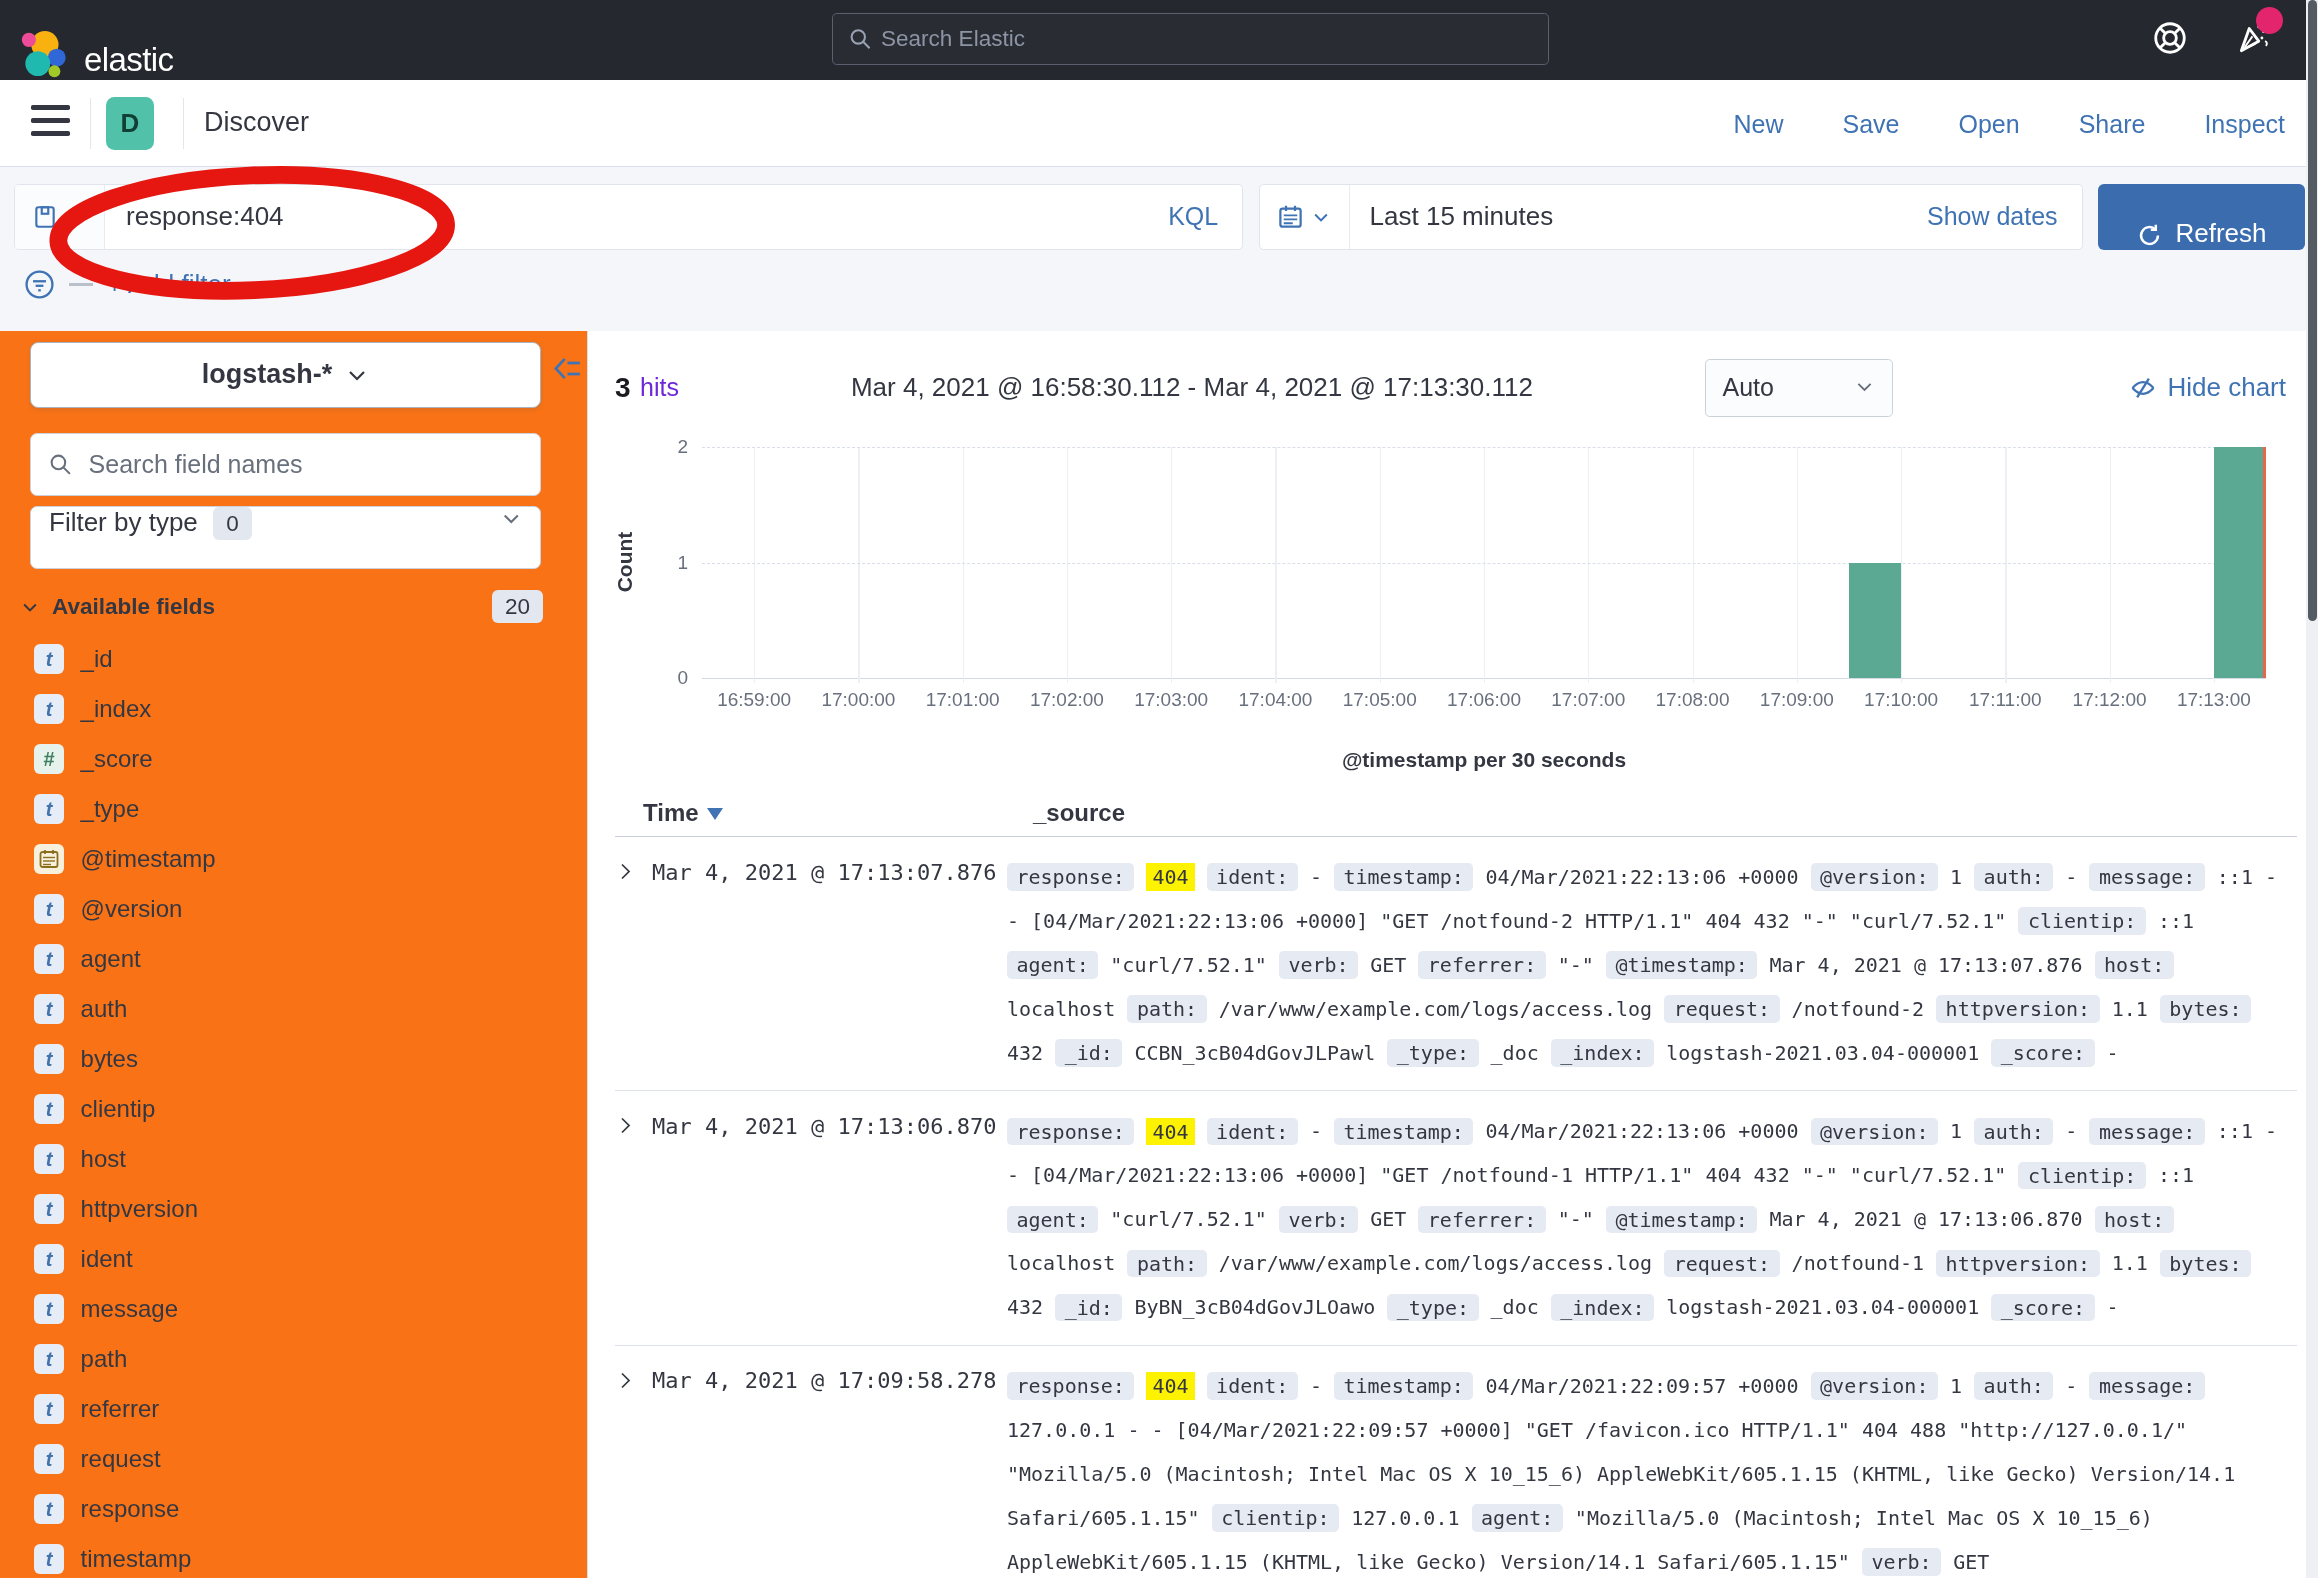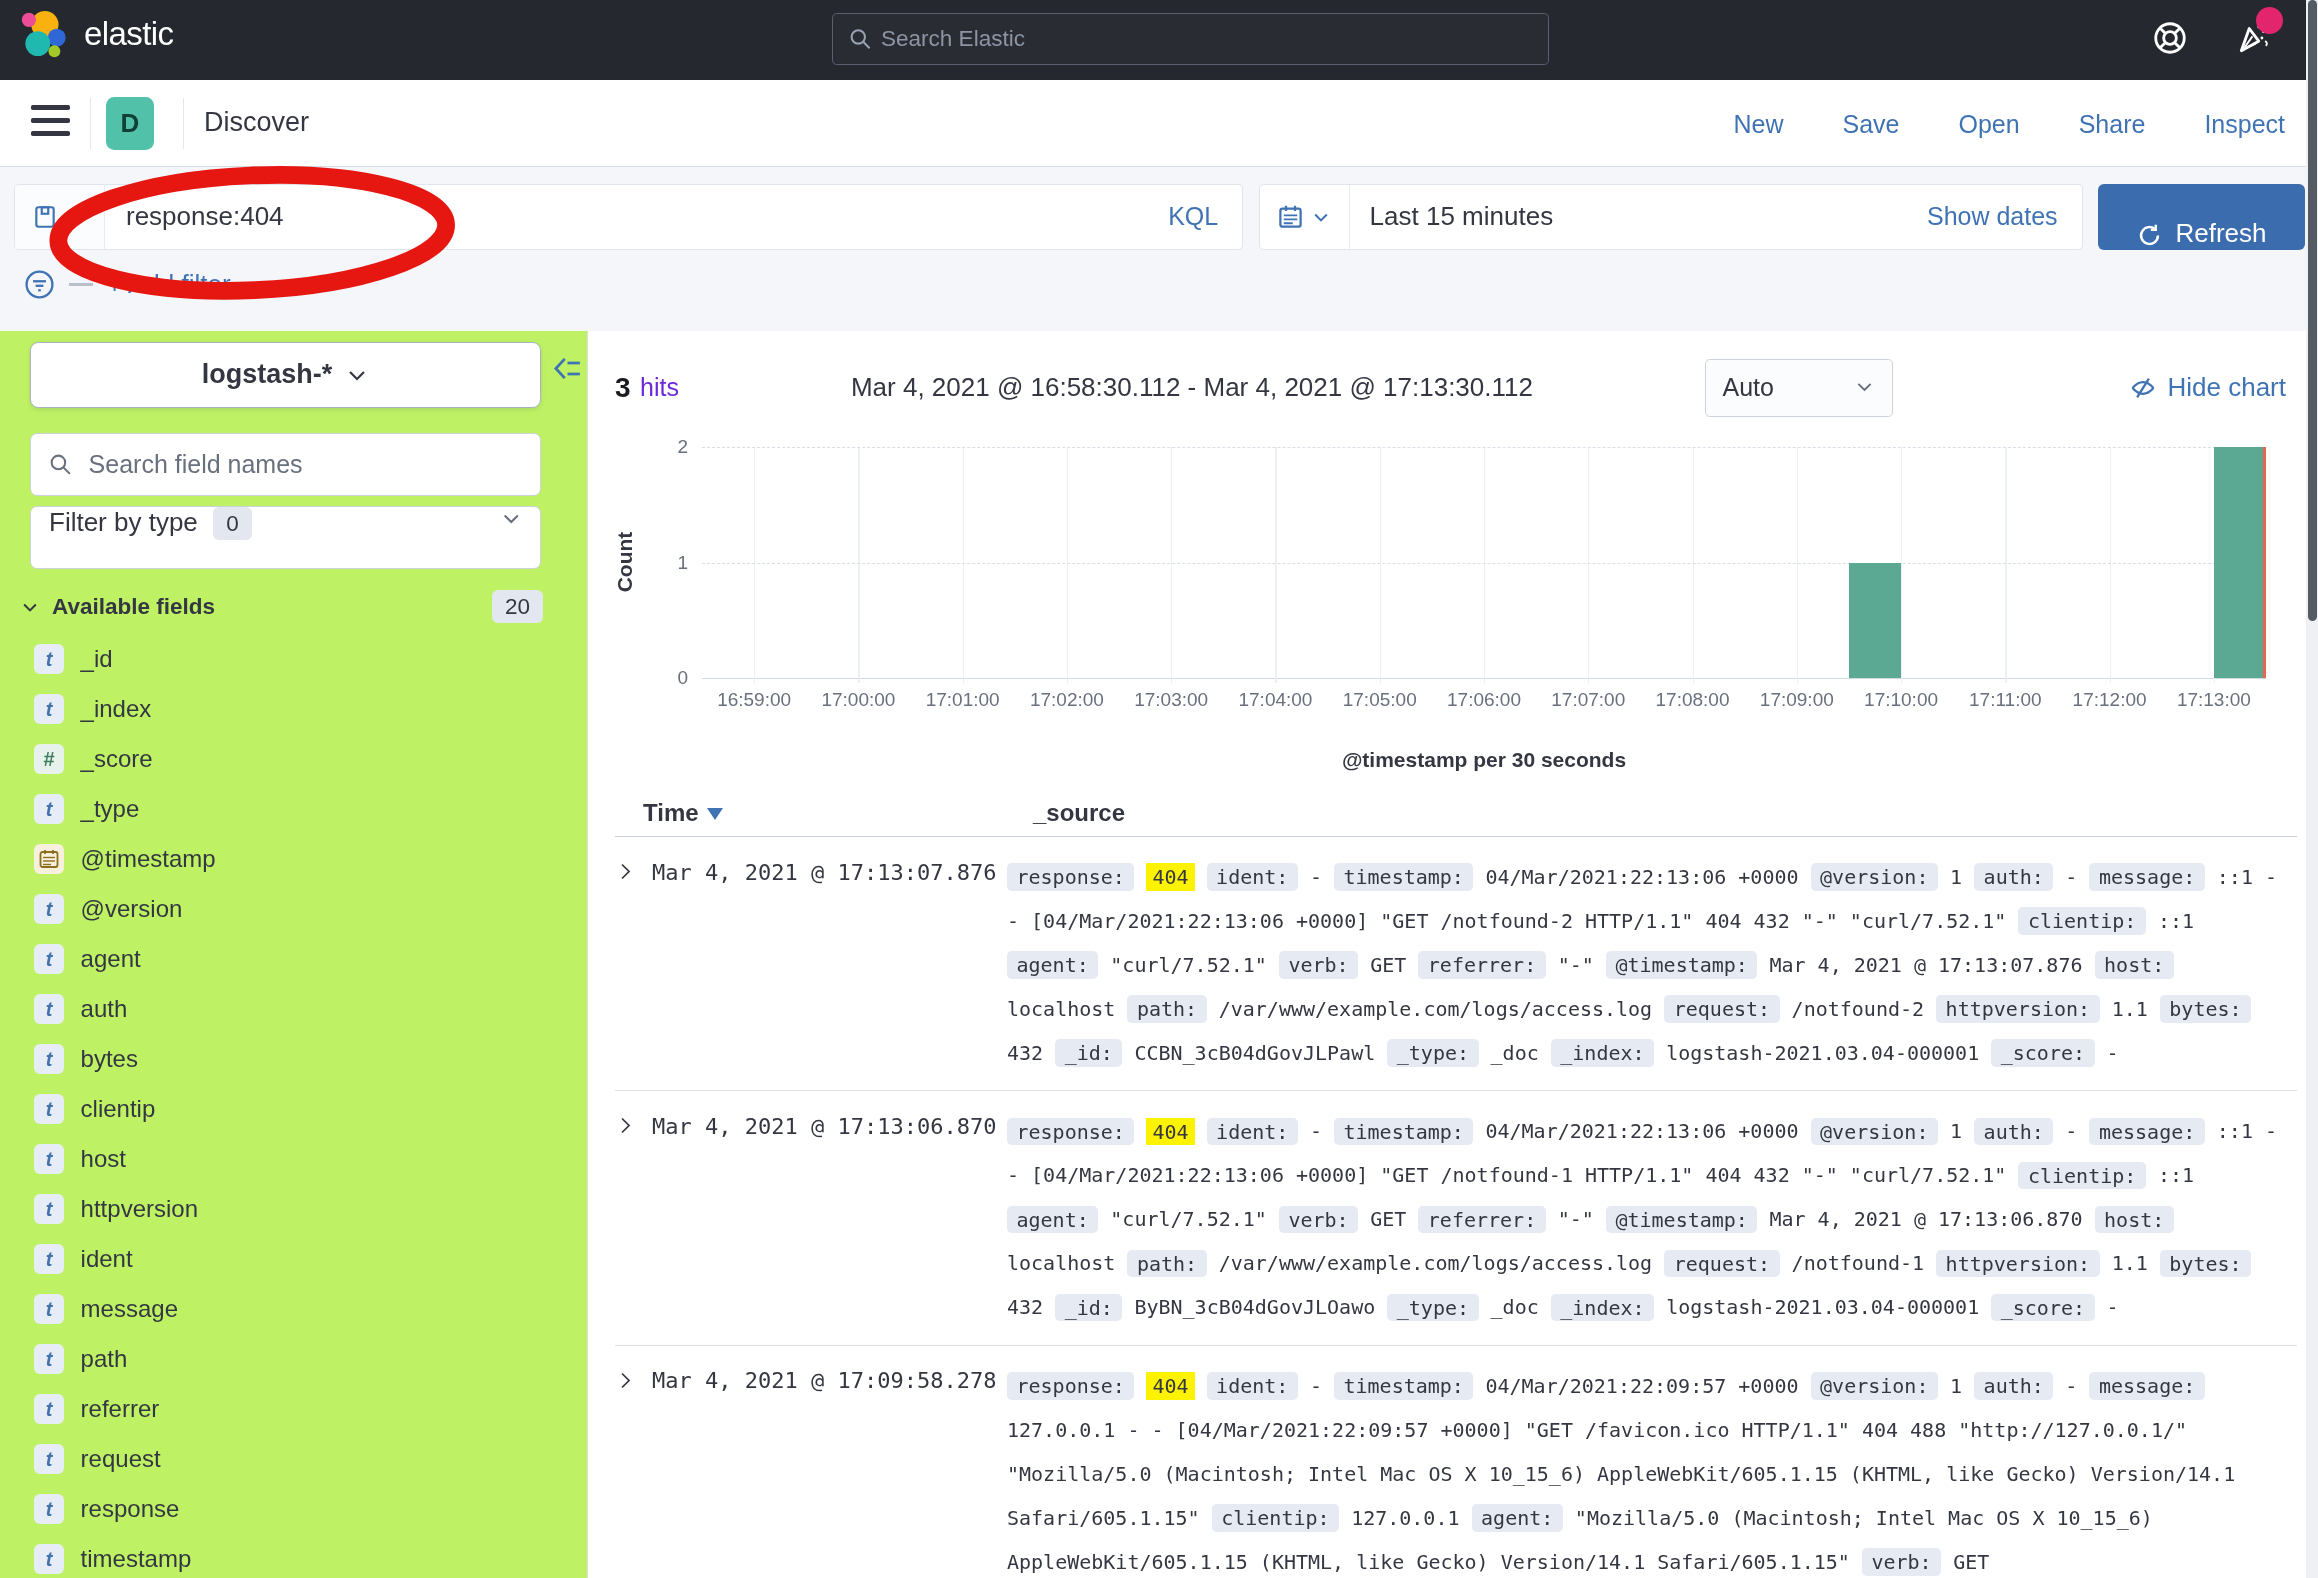--- a/index.html
+++ b/index.html
@@ -2,21 +2,21 @@
 <html style="font-size:9.5px"><head>
 <meta charset="utf-8">
 <style>
   html,body{margin:0;padding:0;}
   .page{position:relative;width:2319px;height:1578px;overflow:hidden;background:#ffffff;
         font-family:"Liberation Sans",sans-serif;color:#343741;}
   .mono{font-family:"DejaVu Sans Mono",monospace;}
 
   
   .topbar{position:absolute;left:0;top:0;width:2319px;height:80px;background:#25282f;}
-  .brand{position:absolute;left:20px;top:8px;display:flex;align-items:center;gap:13px;}
+  .brand{position:absolute;left:20px;top:28px;display:flex;align-items:flex-end;gap:13px;}
   .brand-name{color:#ffffff;font-size:33px;font-weight:500;letter-spacing:-0.6px;}
   .g-search{position:absolute;left:832px;top:13px;width:717px;height:52px;border:1.2px solid #5a6070;
             border-radius:4.7px;display:flex;align-items:center;padding:0 15.4px;box-sizing:border-box;background:rgba(255,255,255,0.02);}
   .g-search input{background:transparent;border:none;outline:none;color:#98a2b3;font-size:22.5px;
                   font-family:"Liberation Sans",sans-serif;width:100%;margin-left:6px;}
   .g-search input::placeholder{color:#8d95a5;}
   .top-icons{position:absolute;right:46px;top:19px;display:flex;align-items:center;gap:46px;}
   .top-ic{width:38px;height:38px;position:relative;}
   .news-dot{position:absolute;right:-9.5px;top:-12px;width:27px;height:27px;border-radius:50%;}
 
@@ -48,21 +48,21 @@
            border-right:1.2px solid #e8ebf1;}
   .range-text{flex:1;font-size:26px;color:#343741;padding-left:20px;}
   .show-dates{font-size:25px;padding-right:24px;cursor:pointer;}
   .refresh-btn{width:207px;border-radius:6px;display:flex;align-items:flex-end;justify-content:center;
                gap:12px;color:#ffffff;font-size:26px;cursor:pointer;border:none;}
   .filter-row{position:absolute;left:24px;top:102px;display:flex;align-items:center;}
   .filter-dash{width:24px;height:2.4px;background:#b9c0cb;margin:0 14px;}
   .add-filter{font-size:26px;cursor:pointer;}
 
   
-  .sidebar{position:absolute;left:0;top:331px;width:588px;bottom:0;background:#bef264;
+  .sidebar{position:absolute;left:0;top:331px;width:588px;bottom:0;background:#f97316;
            border-right:1.2px solid #d8dde8;box-sizing:border-box;}
   .index-picker{position:absolute;left:30px;top:10.6px;width:511px;height:66px;background:#ffffff;
                 border:1.2px solid #a9b2c1;border-radius:8.3px;box-shadow:0 1.8px 4.7px rgba(70,80,100,.15);
                 display:flex;align-items:center;justify-content:center;gap:13px;cursor:pointer;box-sizing:border-box;}
   .index-picker .name{font-size:27px;font-weight:700;}
   .collapse-btn{position:absolute;right:3.5px;top:21px;width:33px;height:33px;cursor:pointer;}
   .field-search{position:absolute;left:30px;top:102px;width:511px;height:63px;background:#ffffff;
                 border:0.6px solid #cbd2dc;border-radius:7px;display:flex;align-items:center;
                 padding:0 16.6px;box-sizing:border-box;}
   .field-search input{border:none;outline:none;flex:1;font-size:25px;margin-left:14px;color:#69707d;

